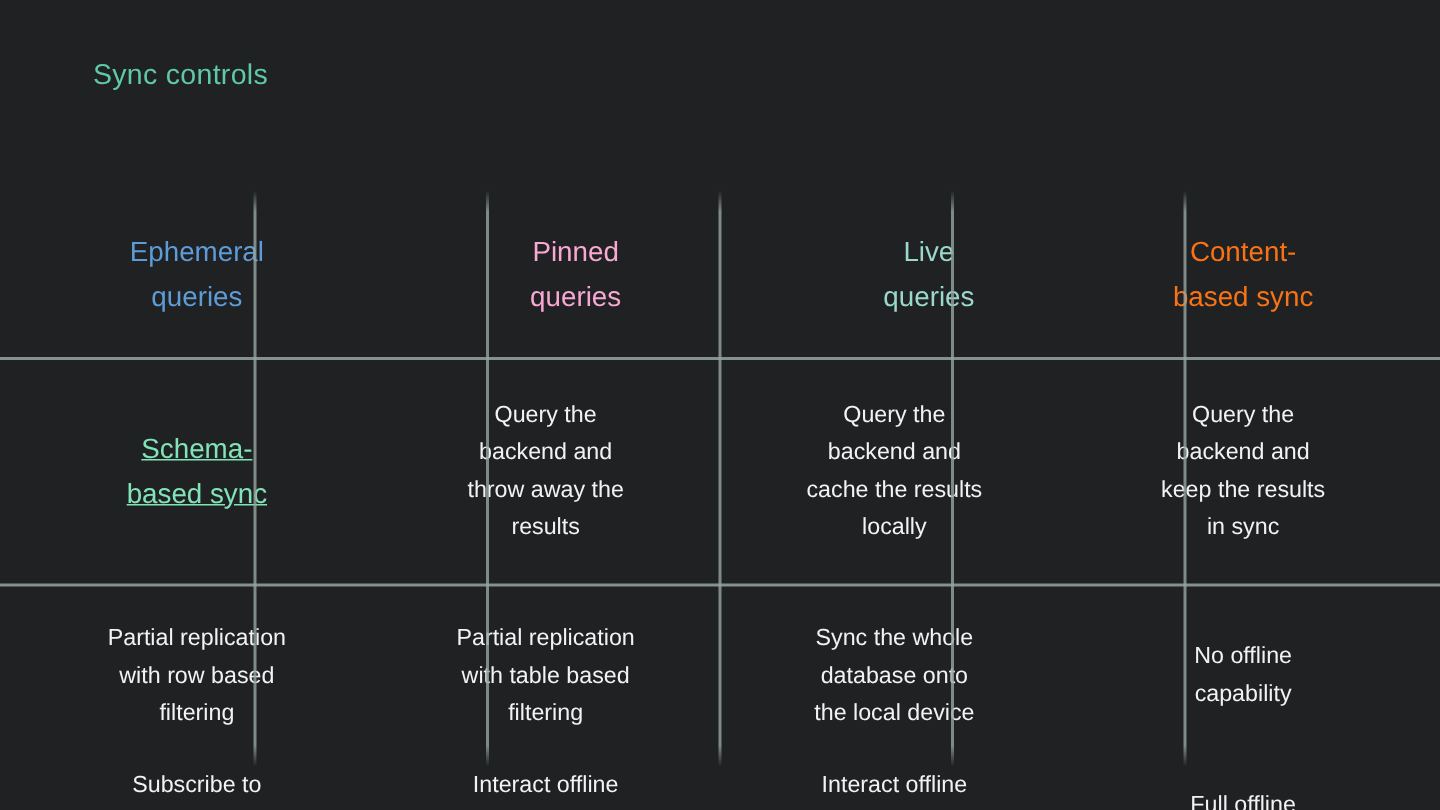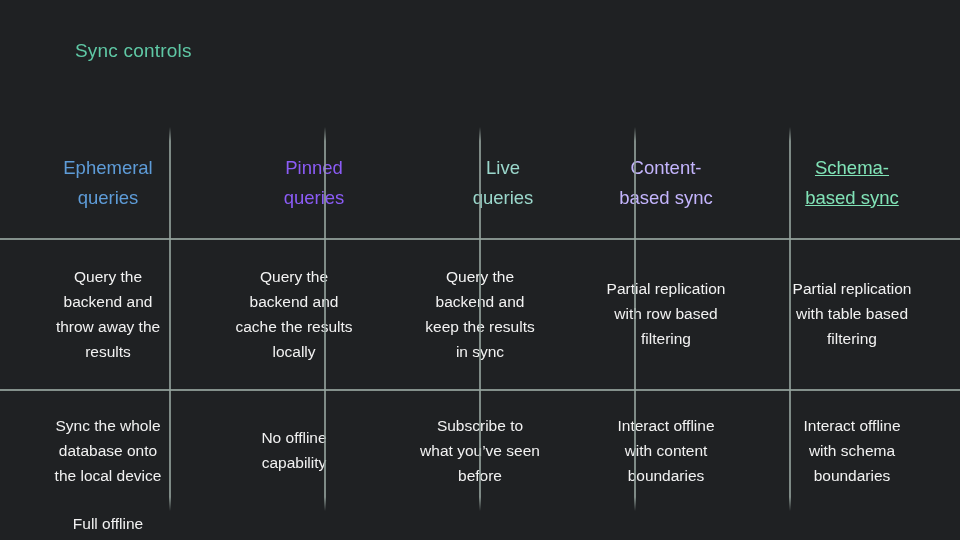--- a/index.html
+++ b/index.html
@@ -5,31 +5,31 @@
   * { margin: 0; padding: 0; box-sizing: border-box; }
   html, body { width: 960px; height: 540px; }
   body {
     position: relative;
     background: #1f2123;
     font-family: "Liberation Sans", "DejaVu Sans", sans-serif;
     overflow: hidden;
   }
 
   
-  .slide-header { position: absolute; left: 62px; top: 40px; margin-left: 13px; }
+  .slide-header { position: absolute; left: 62px; top: 40px; }
   .eyebrow { font-size: 19px; line-height: 22px; font-weight: 400; letter-spacing: 0.2px; }
   .title   { font-size: 25px; line-height: 30px; font-weight: 400; color: #ffffff; margin-top: 5px; letter-spacing: 0.2px; }
 
   
   .sync-table {
     position: absolute;
     left: 15px; top: 127px;
     width: 930px; height: 384px;
     display: grid;
-    grid-template-columns: repeat(5, 1fr);
+    grid-template-columns: repeat(4, 1fr);
     grid-template-rows: 111px 151px 122px;
   }
   .cell {
     display: flex;
     align-items: center;
     justify-content: center;
     text-align: center;
     white-space: pre-line;
     padding: 0 10px;
   }
@@ -63,25 +63,25 @@
 <body>
 
 <div class="slide-header">
   <div class="eyebrow" style="color: rgb(95, 200, 165);">Sync controls</div>
 </div>
 
 <div class="sync-table">
 
   <div class="cell head" style="color: rgb(94, 156, 216);">Ephemeral
 queries</div>
-  <div class="cell head" style="color: #8b5cf6; margin-left: 40px;">Pinned
+  <div class="cell head" style="color: #f9a8d4; margin-left: 40px;">Pinned
 queries</div>
   <div class="cell head" style="color: rgb(155, 216, 204); margin-left: 46px;">Live
 queries</div>
-  <div class="cell head" style="color: #c4b5fd;">Content-
+  <div class="cell head" style="color: #f97316;">Content-
 based sync</div>
   <div class="cell head" style="color: rgb(129, 227, 183); text-decoration: underline;">Schema-
 based sync</div>
 
   <div class="cell body">Query the
 backend and
 throw away the
 results</div>
   <div class="cell body">Query the
 backend and

